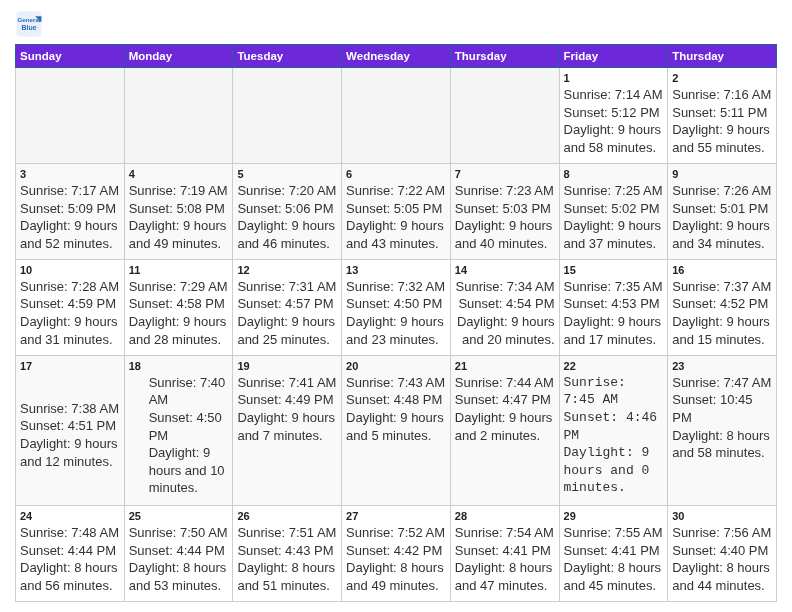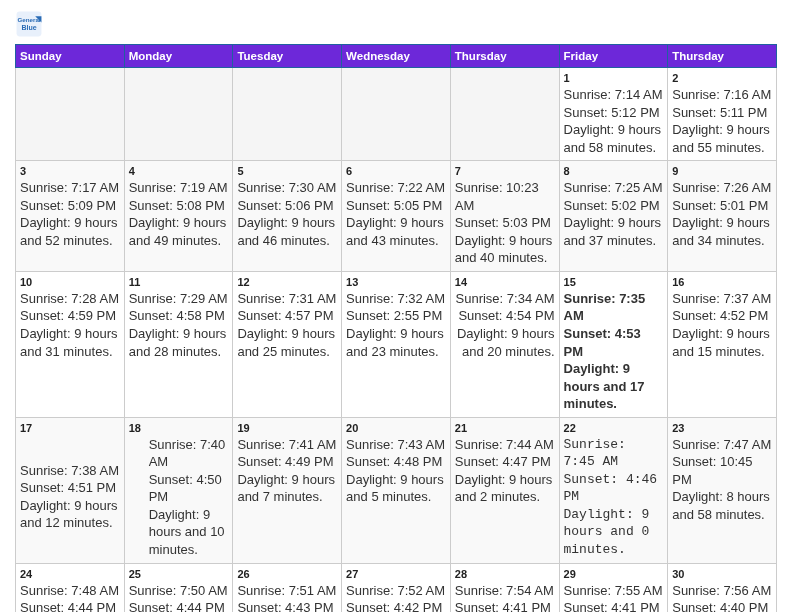--- a/index.html
+++ b/index.html
@@ -148,33 +148,33 @@
 Daylight: 9 hours and 52 minutes.</div>
           </td>
           <td>
             <span class="day-num">4</span>
             <div class="day-info" style="white-space: pre-line;">Sunrise: 7:19 AM
 Sunset: 5:08 PM
 Daylight: 9 hours and 49 minutes.</div>
           </td>
           <td>
             <span class="day-num">5</span>
-            <div class="day-info" style="white-space: pre-line;">Sunrise: 7:30 AM
+            <div class="day-info" style="white-space: pre-line;">Sunrise: 7:20 AM
 Sunset: 5:06 PM
 Daylight: 9 hours and 46 minutes.</div>
           </td>
           <td>
             <span class="day-num">6</span>
             <div class="day-info" style="white-space: pre-line;">Sunrise: 7:22 AM
 Sunset: 5:05 PM
 Daylight: 9 hours and 43 minutes.</div>
           </td>
           <td>
             <span class="day-num">7</span>
-            <div class="day-info" style="white-space: pre-line;">Sunrise: 10:23 AM
+            <div class="day-info" style="white-space: pre-line;">Sunrise: 7:23 AM
 Sunset: 5:03 PM
 Daylight: 9 hours and 40 minutes.</div>
           </td>
           <td>
             <span class="day-num">8</span>
             <div class="day-info" style="white-space: pre-line;">Sunrise: 7:25 AM
 Sunset: 5:02 PM
 Daylight: 9 hours and 37 minutes.</div>
           </td>
           <td>
@@ -199,32 +199,32 @@
           </td>
           <td>
             <span class="day-num">12</span>
             <div class="day-info" style="white-space: pre-line;">Sunrise: 7:31 AM
 Sunset: 4:57 PM
 Daylight: 9 hours and 25 minutes.</div>
           </td>
           <td>
             <span class="day-num">13</span>
             <div class="day-info" style="white-space: pre-line;">Sunrise: 7:32 AM
-Sunset: 2:55 PM
+Sunset: 4:50 PM
 Daylight: 9 hours and 23 minutes.</div>
           </td>
           <td>
             <span class="day-num">14</span>
             <div class="day-info" style="white-space: pre-line; text-align: right;">Sunrise: 7:34 AM
 Sunset: 4:54 PM
 Daylight: 9 hours and 20 minutes.</div>
           </td>
           <td>
             <span class="day-num">15</span>
-            <div class="day-info" style="white-space: pre-line; font-weight: bold;">Sunrise: 7:35 AM
+            <div class="day-info" style="white-space: pre-line;">Sunrise: 7:35 AM
 Sunset: 4:53 PM
 Daylight: 9 hours and 17 minutes.</div>
           </td>
           <td>
             <span class="day-num">16</span>
             <div class="day-info" style="white-space: pre-line;">Sunrise: 7:37 AM
 Sunset: 4:52 PM
 Daylight: 9 hours and 15 minutes.</div>
           </td>
         </tr>

